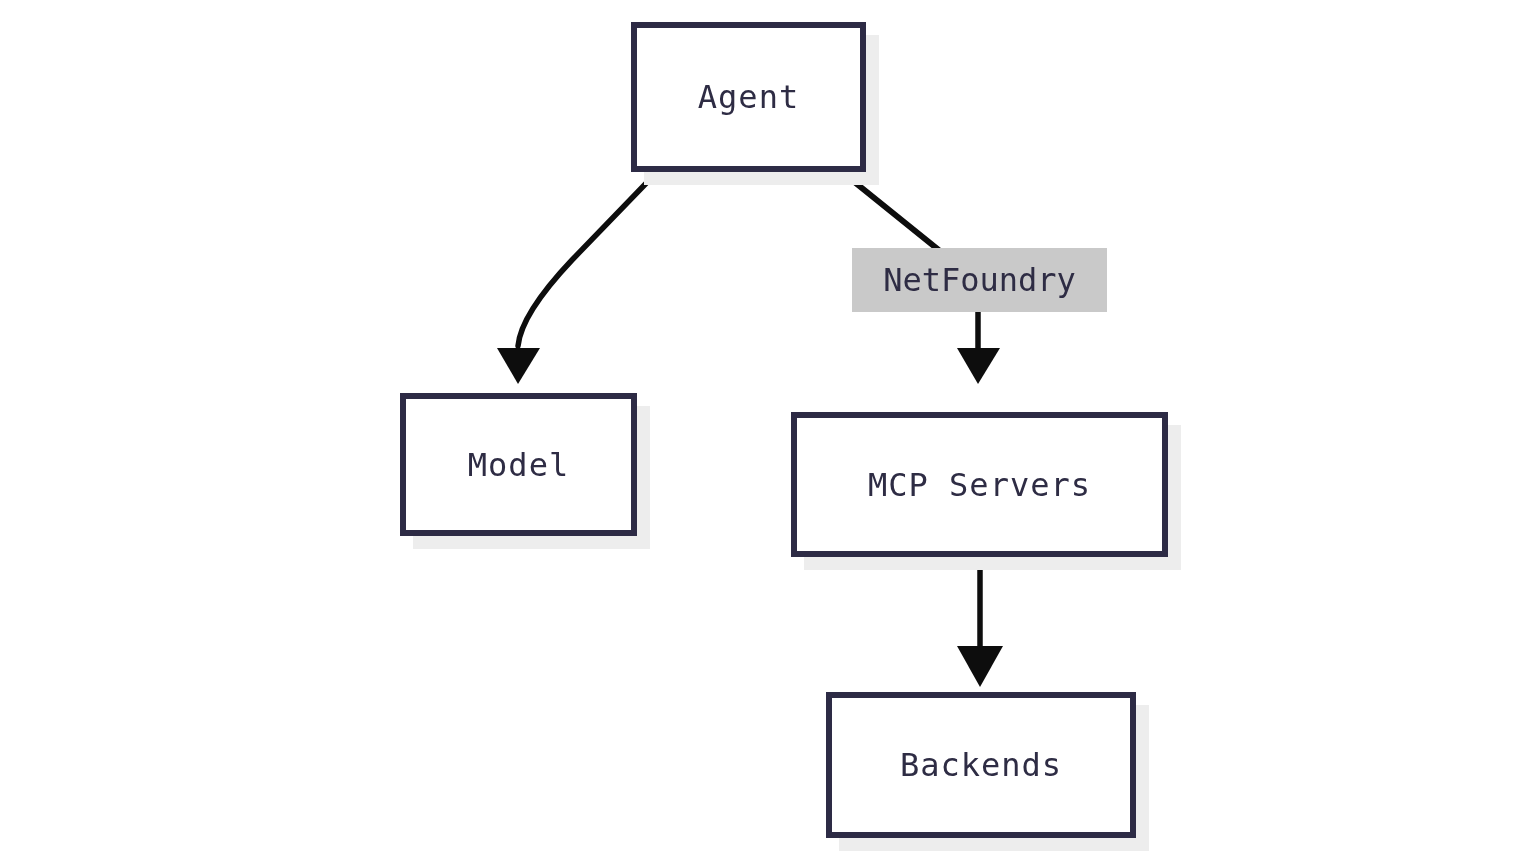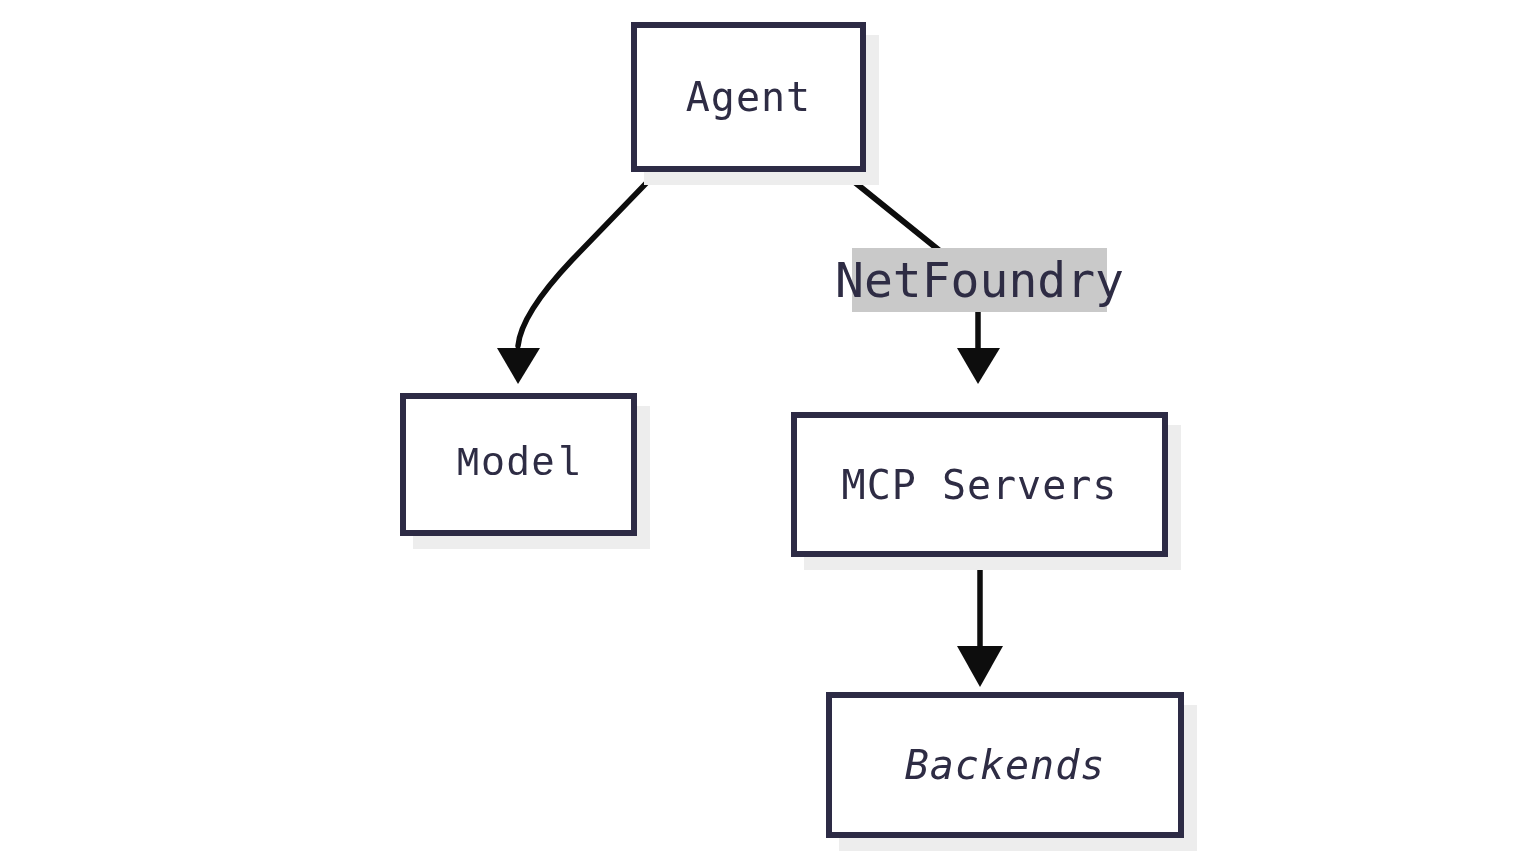--- a/index.html
+++ b/index.html
@@ -21,37 +21,37 @@
     position: absolute;
     background: #ffffff;
     border: 6px solid #2d2b45;
     box-shadow: 13px 13px 0 0 #ededed;
     display: flex;
     align-items: center;
     justify-content: center;
   }
   .node-label {
     color: #2e2c44;
-    font-size: 40px;
+    font-size: 32px;
     letter-spacing: 1px;
     white-space: nowrap;
   }
 
   .node-agent    { left: 631px; top: 22px;  width: 235px; height: 150px; }
-  .node-model    { left: 400px; top: 393px; width: 237px; height: 143px; font-family: Liberation Mono, monospace; }
+  .node-model    { left: 400px; top: 393px; width: 237px; height: 143px; }
   .node-mcp      { left: 791px; top: 392px; width: 377px; height: 145px; margin-top: 20px; }
-  .node-backends { left: 826px; top: 692px; width: 358px; height: 146px; font-style: italic; }
+  .node-backends { left: 826px; top: 692px; width: 310px; height: 146px; }
 
   .edge-label {
     position: absolute;
     left: 852px; top: 248px;
     width: 255px; height: 64px;
     background: #c9c9c9;
     color: #2e2c44;
-    font-size: 48px;
+    font-size: 32px;
     display: flex;
     align-items: center;
     justify-content: center;
     white-space: nowrap;
   }
 </style>
 </head>
 <body>
 
 <div class="stage">

